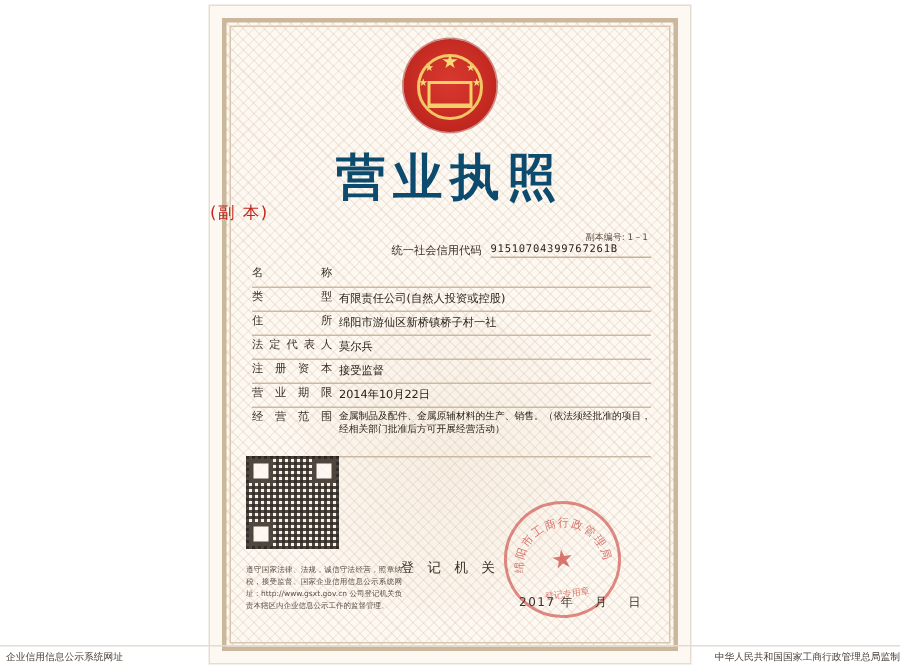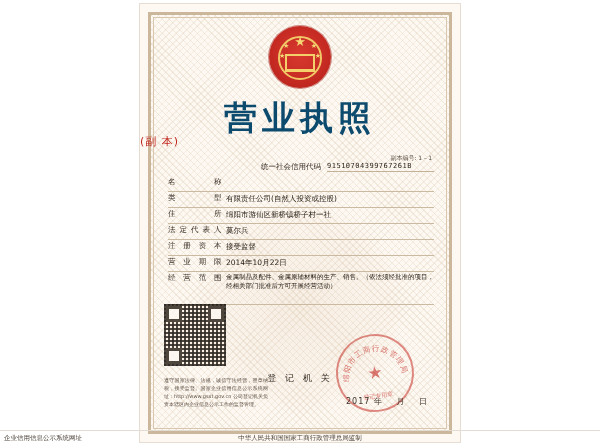--- a/index.html
+++ b/index.html
@@ -351,21 +351,21 @@
   .footer .left {
     position: absolute;
     left: 4px;
     bottom: 0;
   }
   .footer .center {
     position: absolute;
     left: 0;
     right: 0;
     bottom: 0;
-    text-align: center;
+    text-align: right;
   }
   .footer-rule {
     position: absolute;
     left: 0;
     right: 0;
     bottom: 15px;
     border-top: 1px solid #e2dcd4;
   }
 </style>
 </head>

